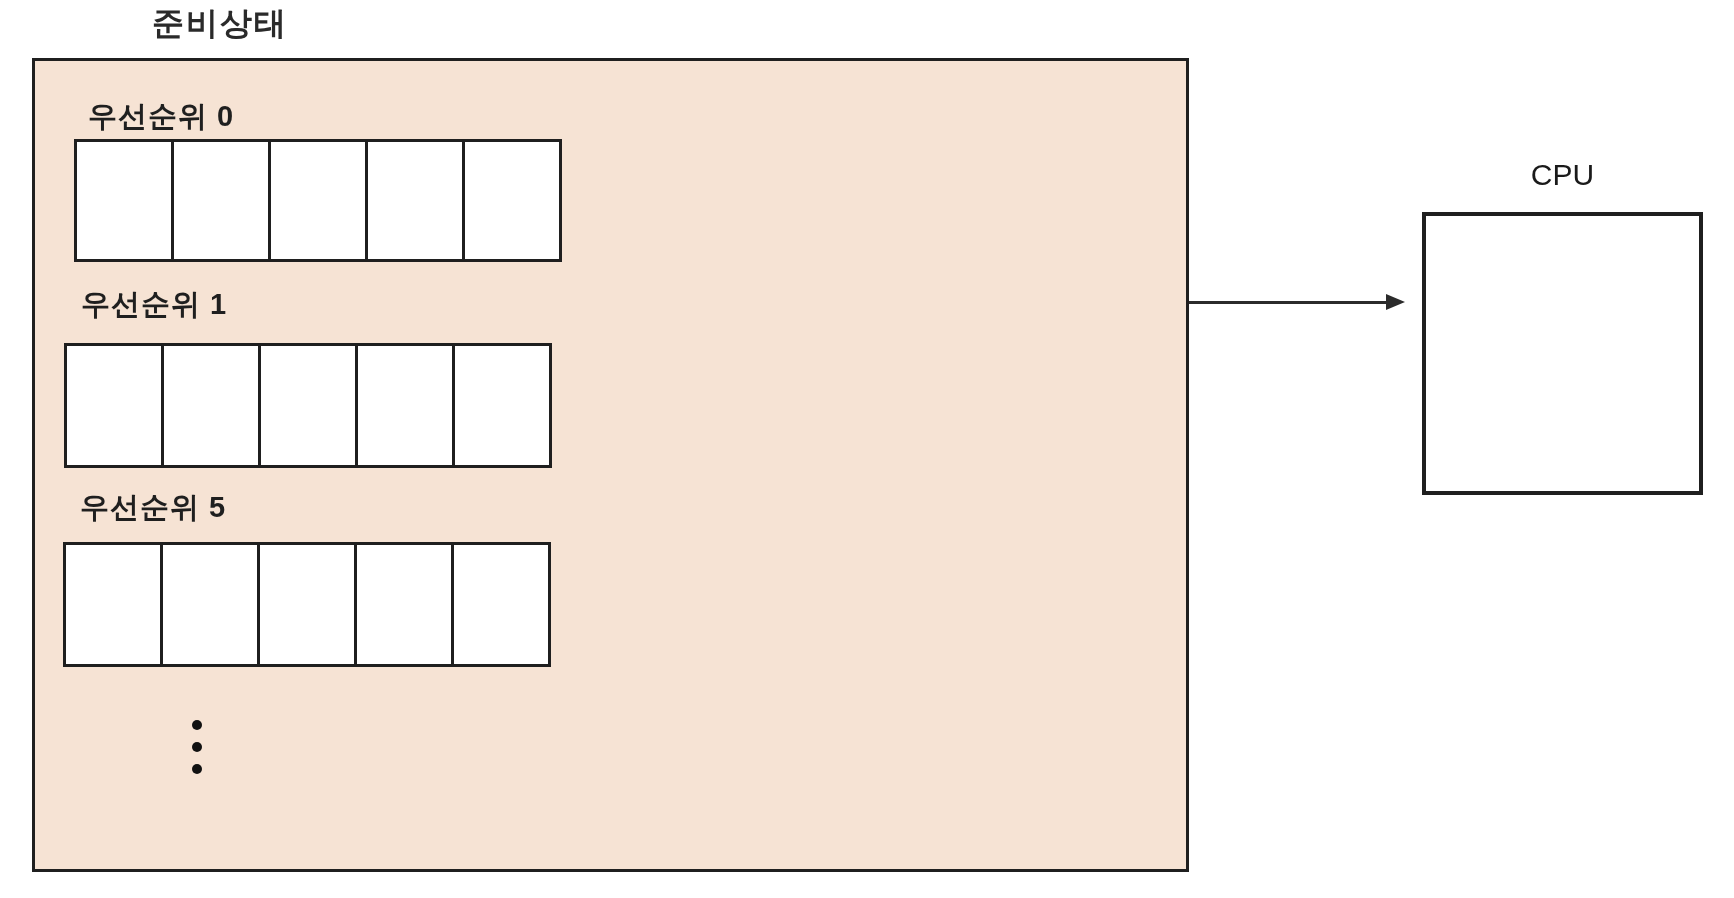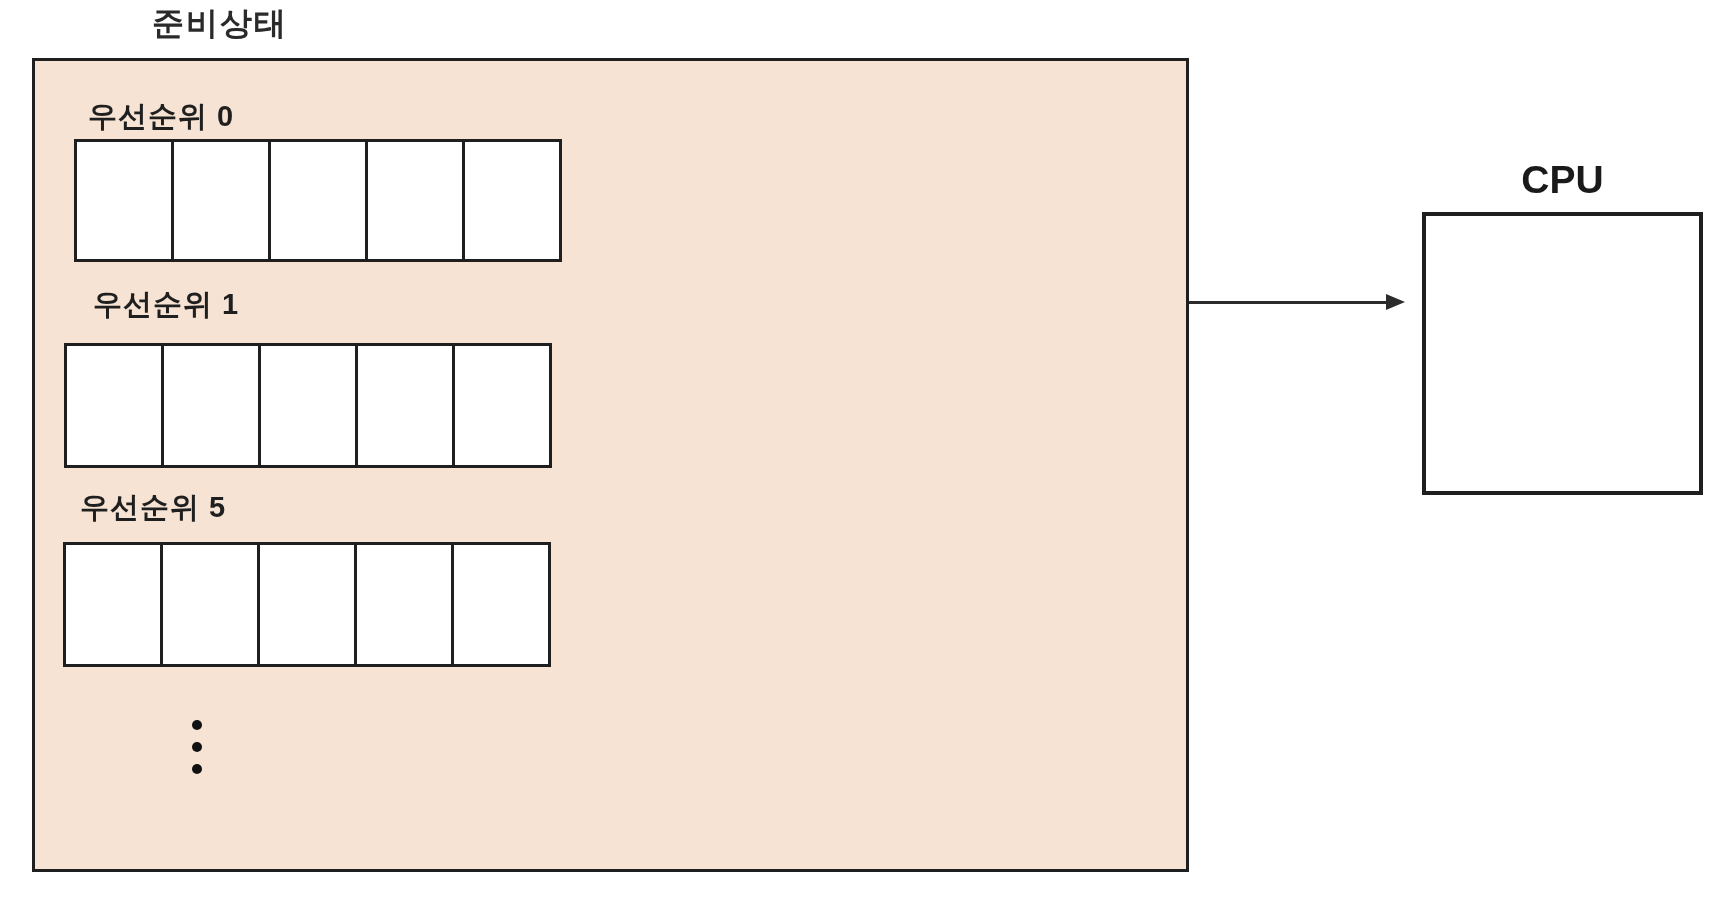--- a/index.html
+++ b/index.html
@@ -59,21 +59,21 @@
     width: 100px;
     background: var(--slot);
     border: 3px solid var(--ink);
   }
   .queue-slot + .queue-slot { margin-left: -3px; }
 
   
   .q0-label { left: 53px;  top: 24px; margin-top: 12px; }
   .q0-slots { left: 39px;  top: 78px;  height: 123px; }
   
-  .q1-label { left: 46px;  top: 224px; margin-left: 12px; }
+  .q1-label { left: 46px;  top: 224px; }
   .q1-slots { left: 29px;  top: 282px; height: 125px; }
   
   .q2-label { left: 45px;  top: 427px; }
   .q2-slots { left: 28px;  top: 481px; height: 125px; }
 
   .ellipsis {
     position: absolute;
     left: 157px;
     top: 659px;
     display: flex;
@@ -105,22 +105,22 @@
     border-top: 8.5px solid transparent;
     border-bottom: 8.5px solid transparent;
   }
 
   .cpu-label {
     position: absolute;
     left: 1422px;
     top: 158px;
     width: 281px;
     text-align: center;
-    font-size: 39px;
-    font-weight: 700;
+    font-size: 30px;
+    font-weight: 400;
     color: #1a1a1a;
   }
   .cpu-box {
     position: absolute;
     left: 1422px;
     top: 212px;
     width: 281px;
     height: 283px;
     background: var(--slot);
     border: 4px solid var(--ink);

